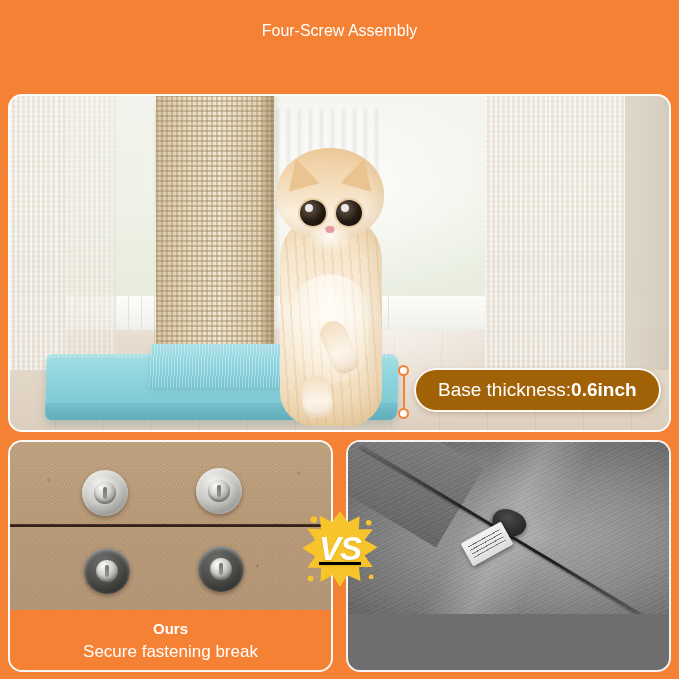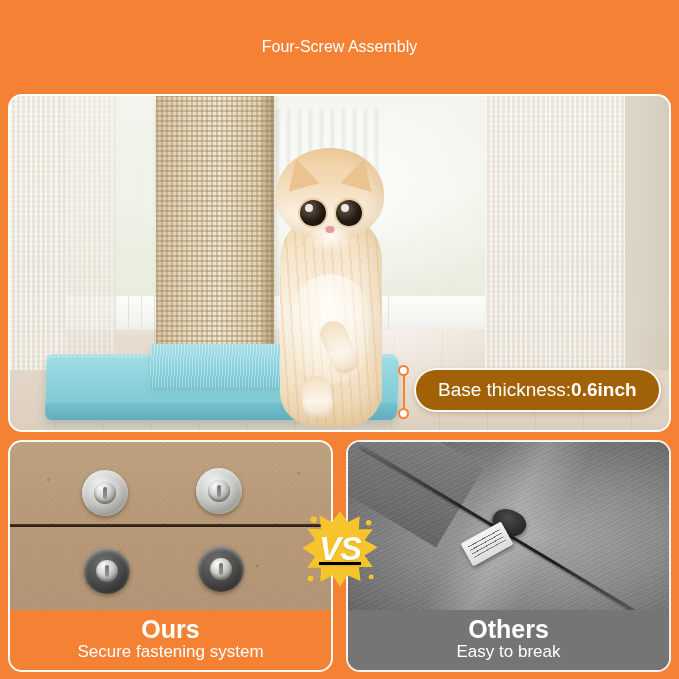--- a/index.html
+++ b/index.html
@@ -25,21 +25,21 @@
     letter-spacing:-0.2px;
     line-height:40px;
     text-shadow:0 1px 1px rgba(160,70,10,.25);
     white-space:nowrap;
   }
   .header-sub {
     color:#FFFFFF;
     font-size:16px;
     font-weight:normal;
     line-height:22px;
-    margin-top:20px;
+    margin-top:4px;
   }
 
   
   .panel {
     position:absolute;
     border:2px solid rgba(255,255,255,.92);
     border-radius:14px;
     overflow:hidden;
     background:#EDEAE4;
   }
@@ -337,21 +337,21 @@
 
   
   .caption {
     position:absolute; left:0; bottom:0; width:100%; height:60px;
     display:flex; flex-direction:column;
     align-items:center; justify-content:center;
     color:#FFFFFF;
   }
   #cap-ours   { background:#F58234; }
   #cap-others { background:#757575; }
-  .cap-title { font-size:25px; font-weight:bold; line-height:24px; }
+  .cap-title { font-size:15px; font-weight:bold; line-height:24px; }
   .cap-sub   { font-size:17px; font-weight:normal; line-height:22px; }
 
   
   #vs-badge {
     position:absolute; left:299px; top:508px;
     width:82px; height:82px; z-index:40;
     display:flex; align-items:center; justify-content:center;text-decoration:underline;
   }
   #vs-badge svg { position:absolute; inset:0; width:100%; height:100%; }
   .vs-text {
@@ -446,38 +446,34 @@
       <div class="head"></div>
     </div>
     <div class="screw dark" id="scr-br">
       <div class="washer"></div>
       <div class="head"></div>
     </div>
   </div>
 
   <div class="caption" id="cap-ours">
     <div class="cap-title">Ours</div>
-    <div class="cap-sub">Secure fastening system</div>
+    <div class="cap-sub">Secure fastening break</div>
   </div>
 </div>
 
 <div class="panel" id="panel-others">
   <div class="photo">
     <div class="gray-photo"></div>
     <div class="edge-beam"></div>
     <div class="gray-noise"></div>
     <div class="crack"></div>
     <div class="break-knot"></div>
     <div class="tag"></div>
   </div>
 
-  <div class="caption" id="cap-others">
-    <div class="cap-title">Others</div>
-    <div class="cap-sub">Easy to break</div>
-  </div>
 </div>
 
 <div id="vs-badge">
   <svg viewBox="0 0 100 100">
     <path d="M50 4 L60 17 L74 10 L73 26 L90 26 L80 39 L96 48 L80 58 L90 72 L73 72 L75 89 L59 82 L50 96 L41 82 L26 90 L27 73 L10 73 L20 59 L4 49 L20 39 L10 25 L27 26 L25 9 L40 17 Z" fill="#F7C52B"></path>
     <circle cx="18" cy="14" r="4" fill="#F7C52B"></circle>
     <circle cx="85" cy="18" r="3.4" fill="#F7C52B"></circle>
     <circle cx="14" cy="86" r="3.6" fill="#F7C52B"></circle>
     <circle cx="88" cy="84" r="3" fill="#F7C52B"></circle>
   </svg>

